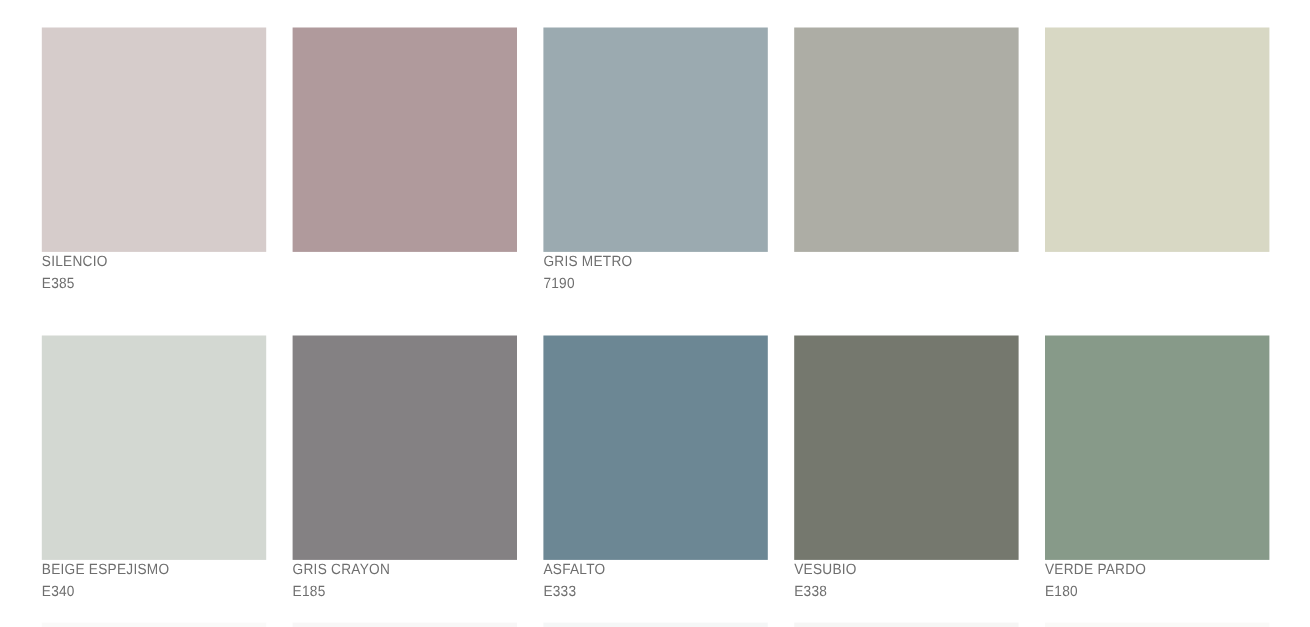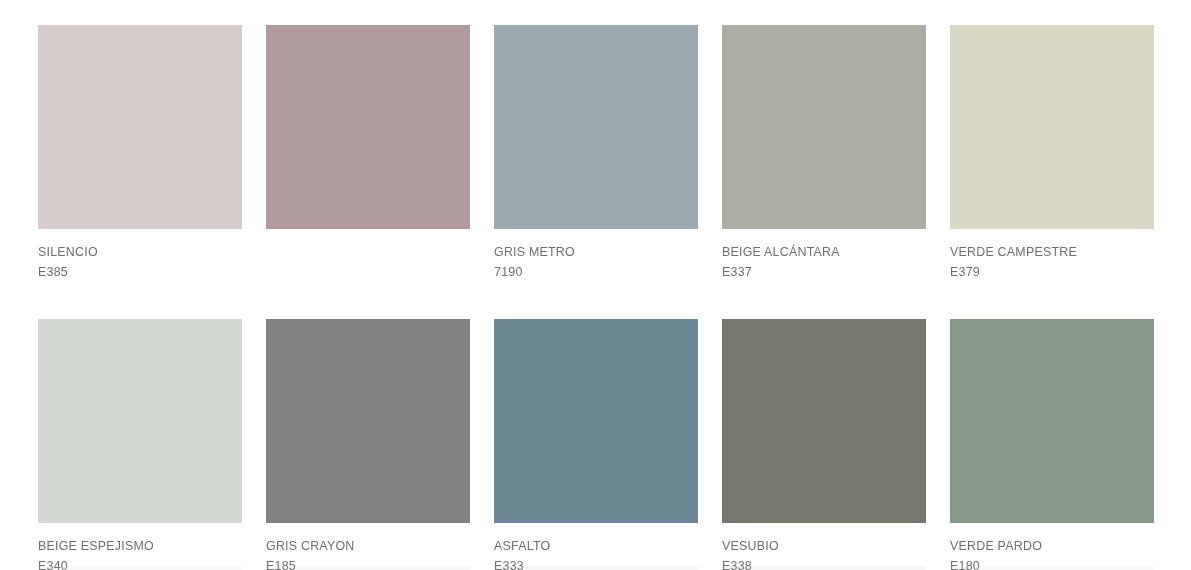--- a/index.html
+++ b/index.html
@@ -31,21 +31,20 @@
   }
   .swatch-cell {
     width: 204px;
   }
   .swatch-chip {
     width: 204px;
     height: 204px;
     display: block;
   }
   .swatch-caption {
-    padding-top: 14px;
     line-height: 1.34;
   }
   .swatch-name,
   .swatch-code {
     display: block;
     font-family: "Liberation Sans", sans-serif;
     font-size: 13.5px;
     letter-spacing: 0.25px;
     color: #6E6E6E;
     white-space: nowrap;
@@ -99,32 +98,24 @@
     <div class="swatch-cell">
       <div class="swatch-chip" style="background-color: rgb(155, 170, 176);"></div>
       <div class="swatch-caption">
         <span class="swatch-name" style="color: rgb(110, 110, 110);">GRIS METRO</span>
         <span class="swatch-code" style="color: rgb(110, 110, 110);">7190</span>
       </div>
     </div>
 
     <div class="swatch-cell">
       <div class="swatch-chip" style="background-color: rgb(173, 173, 165);"></div>
-      <div class="swatch-caption">
-        <span class="swatch-name" style="color: rgb(110, 110, 110);">BEIGE ALCÁNTARA</span>
-        <span class="swatch-code" style="color: rgb(110, 110, 110);">E337</span>
-      </div>
     </div>
 
     <div class="swatch-cell">
       <div class="swatch-chip" style="background-color: rgb(216, 216, 196);"></div>
-      <div class="swatch-caption">
-        <span class="swatch-name" style="color: rgb(110, 110, 110);">VERDE CAMPESTRE</span>
-        <span class="swatch-code" style="color: rgb(110, 110, 110);">E379</span>
-      </div>
     </div>
 
     <div class="row-gap-spacer"></div>
     <div class="row-gap-spacer"></div>
     <div class="row-gap-spacer"></div>
     <div class="row-gap-spacer"></div>
     <div class="row-gap-spacer"></div>
 
     <div class="swatch-cell">
       <div class="swatch-chip" style="background-color: rgb(211, 216, 210);"></div>

